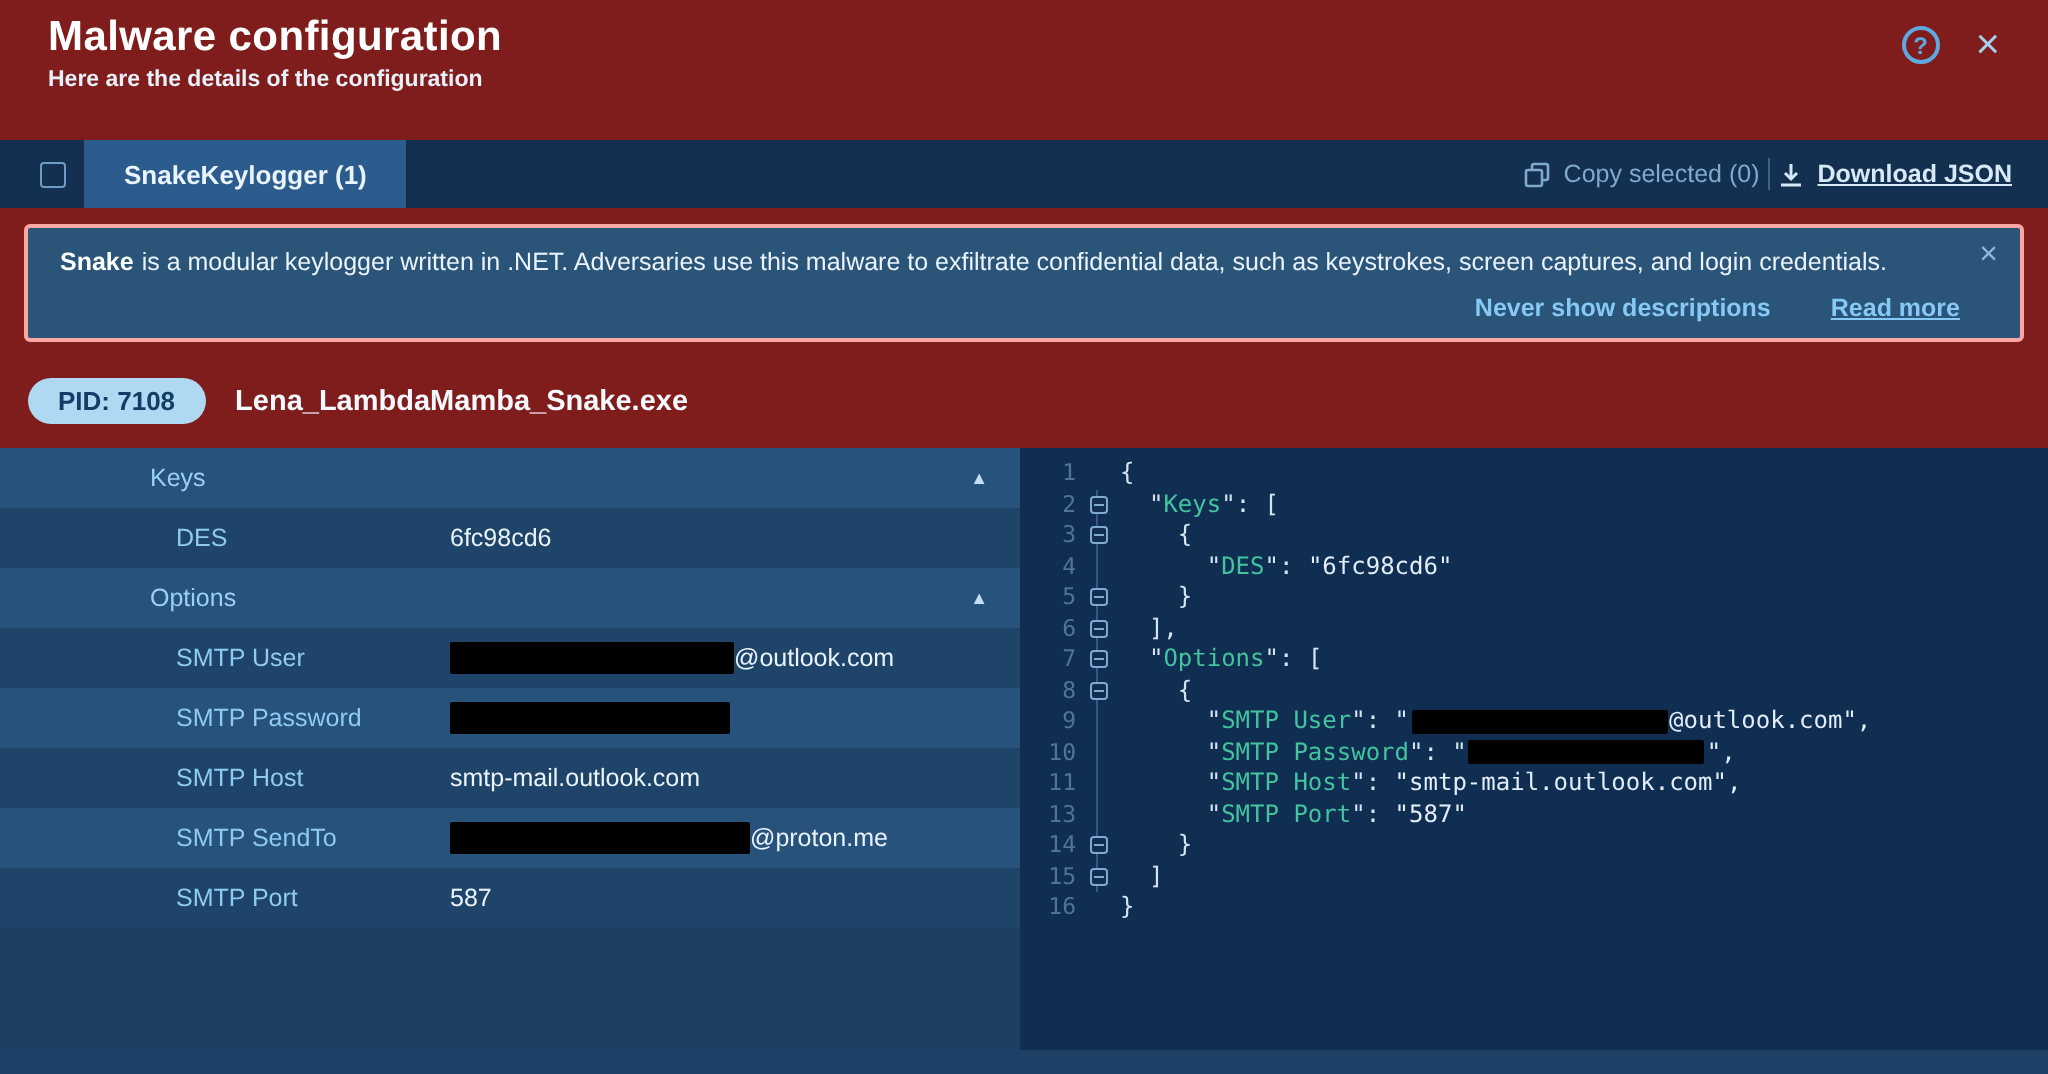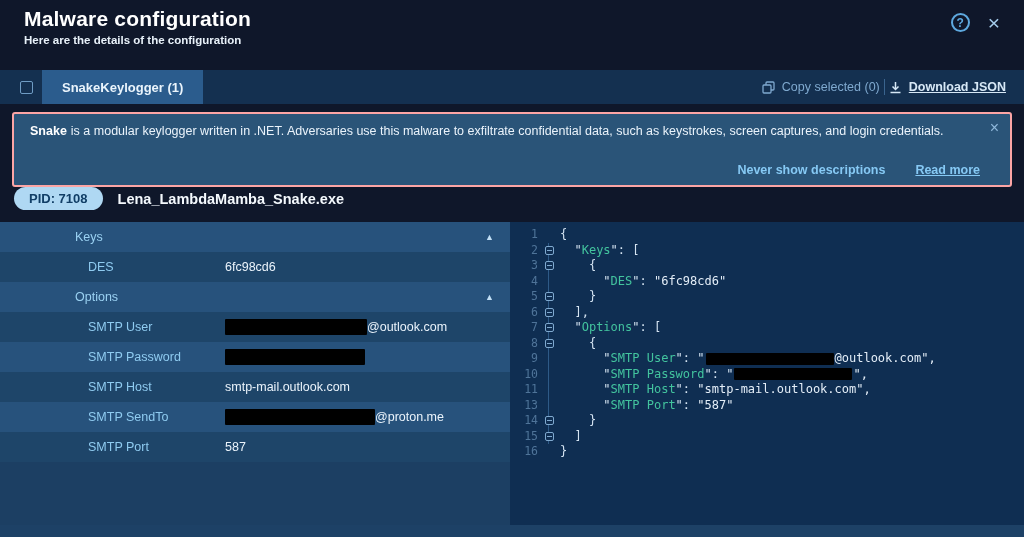--- a/index.html
+++ b/index.html
@@ -1,18 +1,18 @@
 <!DOCTYPE html>
 <html><head>
 <meta charset="utf-8">
 <style>
   * { margin:0; padding:0; box-sizing:border-box; }
   html,body { width:1024px; height:537px; overflow:hidden; }
   body { font-family:"Liberation Sans", sans-serif; background:#1D4166; color:#EAF3FB; }
-  .app { position:relative; width:1024px; height:525px; display:flex; flex-direction:column; background:#0f172a; }
+  .app { position:relative; width:1024px; height:525px; display:flex; flex-direction:column; background:#7f1d1d; }
 
   
   .hdr { height:58px; padding:7px 24px 0 24px; display:flex; justify-content:space-between; flex:none; }
   .hdr h1 { font-size:21px; font-weight:bold; color:#FFFFFF; letter-spacing:.2px; }
   .hdr .sub { font-size:11.5px; font-weight:bold; color:#E8F1F9; margin-top:3px; }
   .hdr-icons { display:flex; align-items:flex-start; gap:18px; padding-top:6px; }
   .help-ic { width:19px; height:19px; border:2px solid #5EA9DF; border-radius:50%; color:#5EA9DF;
              font-size:12px; font-weight:bold; display:flex; align-items:center; justify-content:center; cursor:pointer; }
   .x-ic { color:#A5CDEC; font-size:21px; line-height:19px; font-weight:400; cursor:pointer; }
 
@@ -27,26 +27,26 @@
   .dl-btn { color:#D7E8F6; font-weight:bold; }
   .dl-btn .lbl { text-decoration:underline; }
   .vdiv { width:1px; height:16px; background:#3A648E; }
 
   
   .banner { margin:8px 12px 0 12px; background:#2A5478; border:2px solid #fca5a5; border-radius:3px;
             padding:10px 30px 8px 16px; position:relative; flex:none; }
   .banner .txt { font-size:12.5px; color:#EAF3FB; white-space:nowrap; }
   .banner .txt b { color:#FFFFFF; margin-right:4px; }
   .banner-close { position:absolute; top:7px; right:11px; color:#8FB8DB; font-size:16px; line-height:14px; cursor:pointer; }
-  .banner-links { display:flex; justify-content:flex-end; gap:30px; margin-top:25px; font-size:12.5px; font-weight:bold; }
+  .banner-links { display:flex; justify-content:flex-end; gap:30px; margin-top:9px; font-size:12.5px; font-weight:bold; }
   .blink { color:#86C9F4; cursor:pointer; }
   .blink.u { text-decoration:underline; }
 
   
-  .pid-row { padding:0 14px 12px 14px; display:flex; align-items:center; gap:15px; flex:none; }
+  .pid-row { padding:18px 14px 12px 14px; display:flex; align-items:center; gap:15px; flex:none; }
   .pid-badge { background:#AFD8F3; color:#113E66; font-size:13px; font-weight:bold; padding:4px 15px; border-radius:13px; }
   .fname { font-size:14.5px; font-weight:bold; color:#F4F9FD; }
 
   
   .content { flex:1; display:flex; min-height:0; }
   .ltable { width:510px; flex:none; background:#1C3F63; }
   .trow { height:30px; display:flex; align-items:center; font-size:12.5px; position:relative; }
   .trow.light { background:#27527C; }
   .trow.dark { background:#1E4569; }
   .sec-label { padding-left:75px; color:#9AD1F2; }

